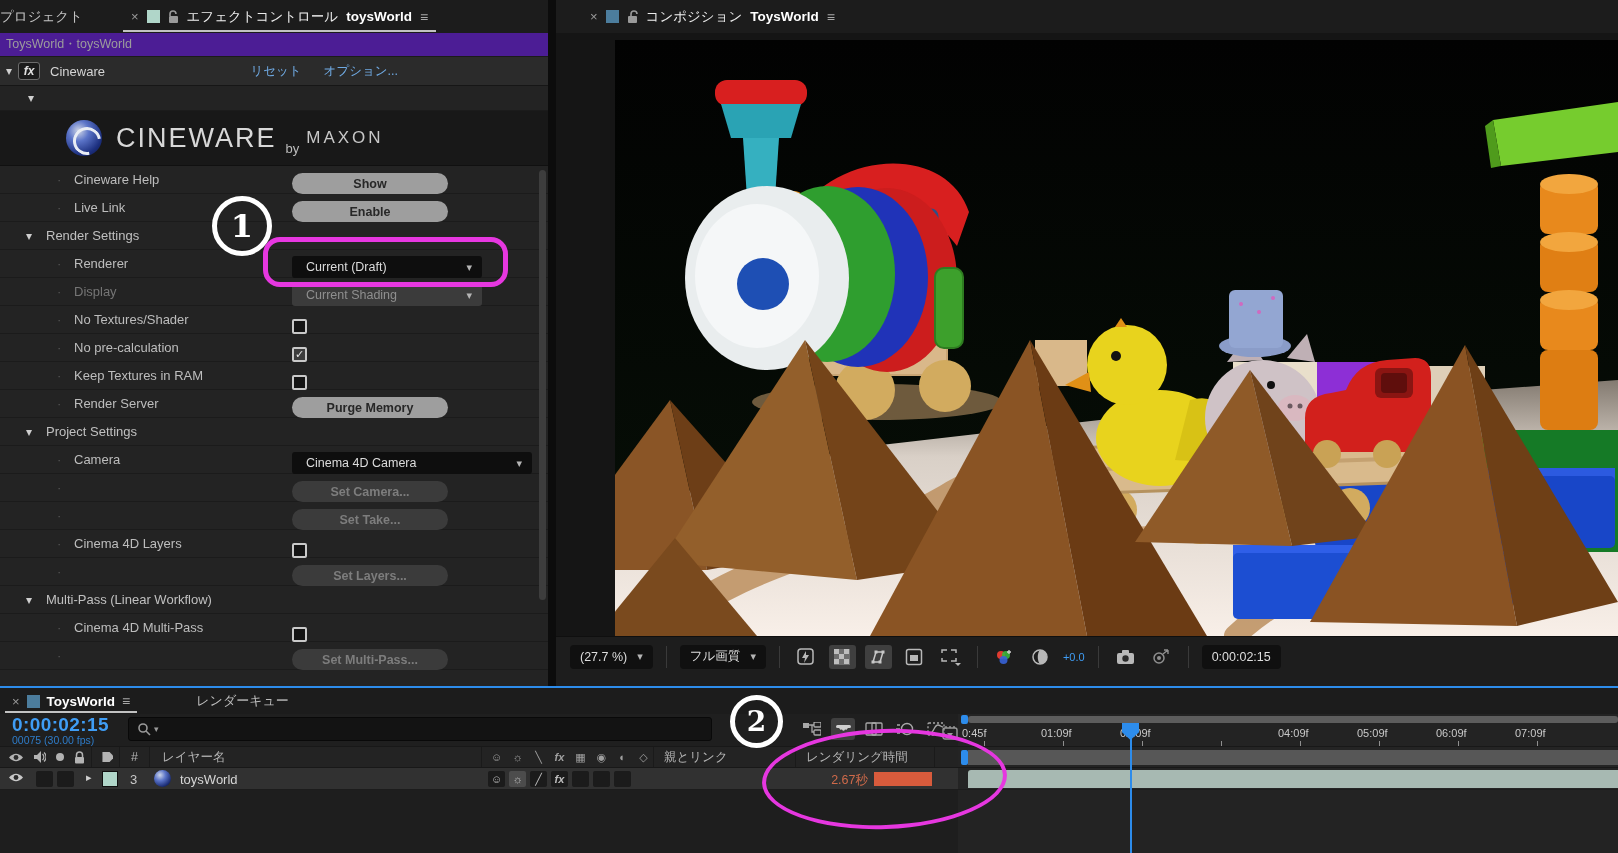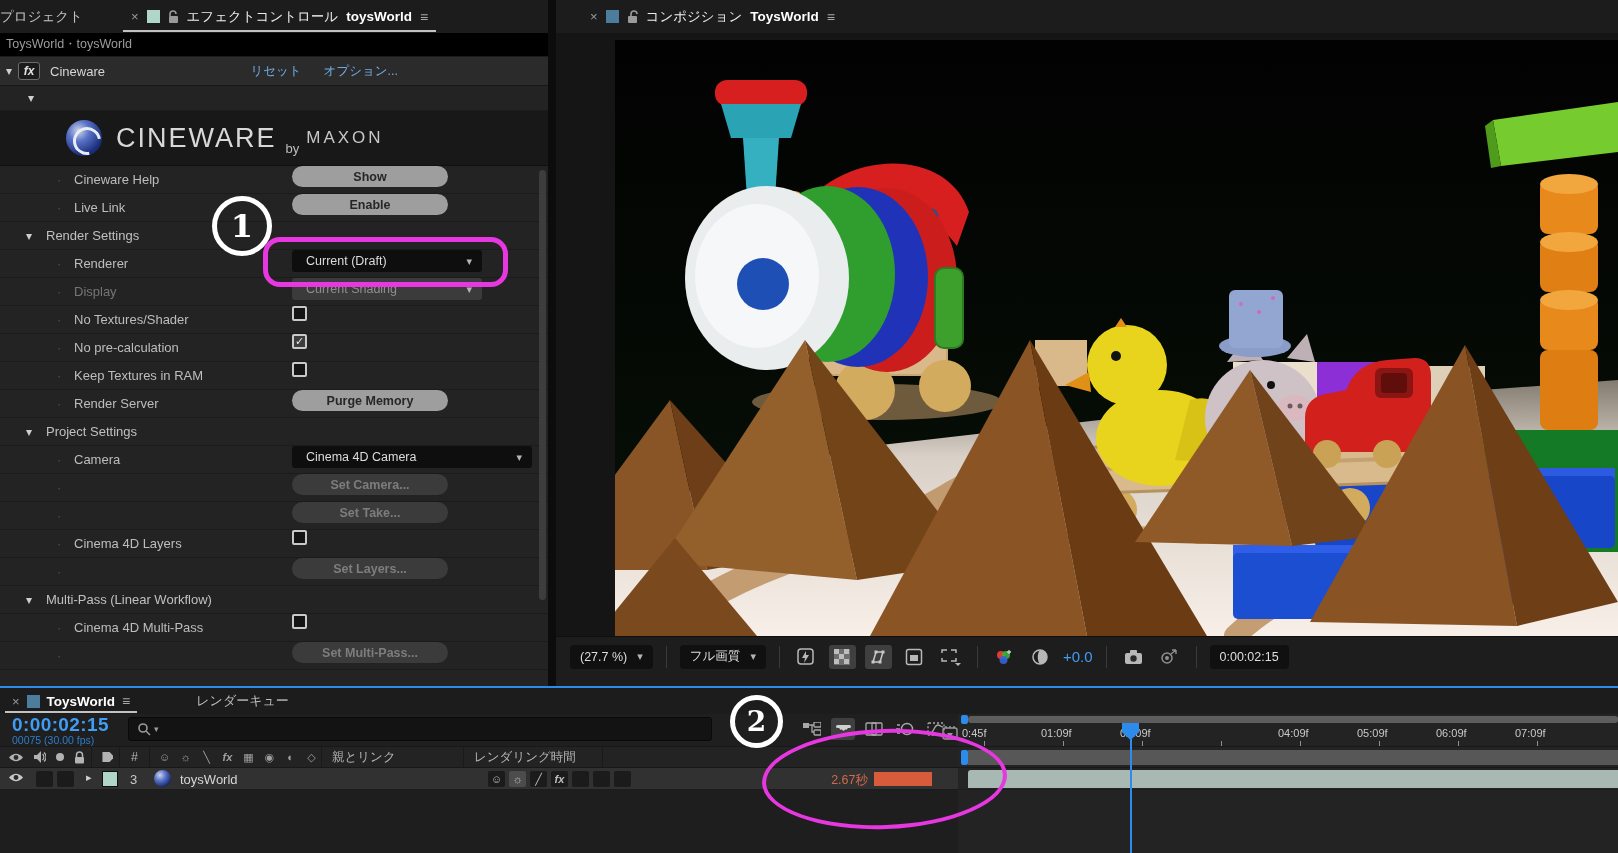--- a/index.html
+++ b/index.html
@@ -12,21 +12,21 @@
   .swatch{width:13px;height:13px;display:inline-block;}
   .tabunderline{position:absolute;bottom:1px;height:2px;background:#c2c2c2;}
 
   
   #fxPanel{position:absolute;left:0;top:0;width:548px;height:686px;background:#232323;overflow:hidden;}
   .tabbar{height:33px;background:#1c1c1c;display:flex;align-items:center;position:relative;}
   .tabbar .projlbl{color:#c3c3c3;font-size:13.5px;}
   .tabactive{display:flex;align-items:center;gap:8px;height:100%;padding:0 12px;position:relative;}
   .tabactive .tname{color:#ededed;font-size:13.5px;}
   .tabactive .ttarget{color:#ffffff;font-weight:bold;font-size:13.5px;}
-  #fxBread{height:24px;display:flex;align-items:center;padding-left:6px;color:#9c9c9c;font-size:12.5px;background:#000000;border-bottom:1px solid #1b1b1b;}
+  #fxBread{height:24px;display:flex;align-items:center;padding-left:6px;color:#9c9c9c;font-size:12.5px;background:#4c1d95;border-bottom:1px solid #1b1b1b;}
   #fxHead{height:29px;display:flex;align-items:center;background:#2b2b2b;border-bottom:1px solid #161616;position:relative;}
   #fxHead .tw{margin-left:6px;color:#cfcfcf;font-size:12px;}
   .fxbadge{width:22px;height:18px;margin-left:6px;border:1px solid #6c6c6c;border-radius:3px;background:#1b1b1b;color:#e0e0e0;font-style:italic;font-weight:bold;font-size:12px;display:flex;align-items:center;justify-content:center;}
   #fxHead .ename{margin-left:10px;color:#d5d5d5;}
   #fxHead .links{position:absolute;right:150px;display:flex;gap:22px;}
   #fxHead .links span{color:var(--link);cursor:pointer;font-size:12.5px;}
   #fxSub{height:25px;display:flex;align-items:center;background:#232323;border-bottom:1px solid #1b1b1b;}
   #fxSub .tw{margin-left:28px;color:#cfcfcf;font-size:12px;}
   #logoBand{height:55px;background:#181818;display:flex;align-items:center;border-bottom:1px solid #101010;}
   .c4dball{width:36px;height:36px;margin-left:66px;border-radius:50%;background:radial-gradient(circle at 35% 30%,#cfd6e6 0%,#5b74c8 30%,#1c2f7e 70%,#0b1440 100%);position:relative;}
@@ -34,42 +34,42 @@
   #logoBand .brand{margin-left:14px;color:#d8d8d8;font-size:27px;letter-spacing:2px;font-weight:500;}
   #logoBand .by{margin-left:9px;color:#bdbdbd;font-size:13px;margin-top:21px;}
   #logoBand .maxon{margin-left:7px;color:#c7c7c7;font-size:17px;letter-spacing:3px;}
   #effect-rows{position:relative;}
   .erow{height:28px;position:relative;background:#232323;border-bottom:1px solid #1b1b1b;}
   .erow .glabel{position:absolute;left:46px;top:6px;color:#c0c0c0;}
   .erow .gtw{position:absolute;left:26px;top:7px;color:#cfcfcf;font-size:12px;}
   .erow .plabel{position:absolute;left:74px;top:6px;color:#bdbdbd;}
   .erow .pdot{position:absolute;left:57px;top:6px;color:#565656;}
   .erow.dim .plabel{color:#757575;}
-  .ctrl{position:absolute;left:292px;top:0;height:28px;display:flex;align-items:flex-start;}
+  .ctrl{position:absolute;left:292px;top:0;height:28px;display:flex;align-items:flex-end;}
   .aebtn{width:156px;height:21px;border-radius:11px;background:#9e9e9e;color:#272727;font-weight:bold;font-size:12.5px;display:flex;align-items:center;justify-content:center;cursor:pointer;}
   .aebtn.dis{background:#3b3b3b;color:#7d7d7d;}
   .aedd{height:22px;background:#0e0e0e;border-radius:3px;color:#dcdcdc;font-size:12.5px;display:flex;align-items:center;justify-content:space-between;padding:0 10px 0 14px;cursor:pointer;}
   .aedd.dis{background:#3b3b3b;color:#8f8f8f;}
   .aedd .ddv{color:#b5b5b5;font-size:11px;margin-left:10px;}
   .aecb{width:15px;height:15px;border:2px solid #c9c9c9;border-radius:2px;background:#141414;color:#e8e8e8;font-size:11px;line-height:11px;text-align:center;font-weight:bold;cursor:pointer;}
   .aecb.on{background:#3d3d3d;}
   #fxScroll{position:absolute;right:2px;top:170px;width:7px;height:430px;background:#3d3d3d;border-radius:4px;}
 
   
   .vgap{position:absolute;left:548px;top:0;width:8px;height:686px;background:#0c0c0c;}
   #viewerPanel{position:absolute;left:556px;top:0;width:1062px;height:686px;background:#1d1d1d;overflow:hidden;}
   #viewport{position:absolute;left:0;top:33px;width:1062px;height:603px;background:#151515;overflow:hidden;}
   #scene{position:absolute;left:59px;top:7px;width:1003px;height:596px;}
   #vToolbar{position:absolute;left:0;top:636px;width:1062px;height:40px;background:#1d1d1d;border-top:1px solid #0f0f0f;display:flex;align-items:center;padding-left:14px;gap:9px;}
   .pill{background:#101010;border-radius:4px;height:24px;display:flex;align-items:center;padding:0 10px;color:#dedede;font-size:12.5px;gap:10px;cursor:pointer;}
   .pill .ddv{color:#b5b5b5;font-size:11px;}
   .sep{width:1px;height:22px;background:#3a3a3a;margin:0 4px;}
   .ibtn{width:27px;height:24px;border-radius:3px;display:flex;align-items:center;justify-content:center;cursor:pointer;}
   .ibtn.on{background:#3f3f3f;}
-  .expos{color:var(--timeblue);font-size:15px;}
+  .expos{color:var(--timeblue);font-size:11px;}
 
   
   .blueline{position:absolute;left:0;top:686px;width:1618px;height:2px;background:var(--accent);z-index:6;}
   #tlPanel{position:absolute;left:0;top:688px;width:1618px;height:165px;background:#1f1f1f;overflow:hidden;}
   #tlTabs{height:26px;background:#1c1c1c;display:flex;align-items:center;position:relative;}
   #tlTabs .tabactive{padding:0 10px;gap:7px;}
   #tlTabs .rq{margin-left:56px;color:#bdbdbd;font-size:13px;}
   #tlLeft{position:absolute;left:0;top:26px;width:958px;height:139px;}
   .tcur{position:absolute;left:12px;top:1px;line-height:1.05;cursor:pointer;}
   .tcur .big{font-size:19px;font-weight:bold;color:var(--timeblue);letter-spacing:0.4px;}
@@ -607,20 +607,21 @@
               <path d="M2.5 6 V4 a3 3 0 0 1 6 0 V6" fill="none" stroke="#b3b3b3" stroke-width="1.5"></path>
               <rect x="1" y="6" width="9" height="6.5" rx="1" fill="#b3b3b3"></rect>
             </svg>
         </div>
         <div class="hseg tagseg">
           <svg width="14" height="13" viewBox="0 0 14 13">
               <path d="M1 5 L6 0 H13 V7 L8 12 Z" fill="#b3b3b3" transform="rotate(45 7 6)"></path>
             </svg>
         </div>
         <div class="hseg hashseg">#</div>
+        <div class="hseg nameseg">レイヤー名</div>
         <div class="hseg swseg" id="sw-header">
             <span class="swglyph">☺</span>
             <span class="swglyph">☼</span>
             <span class="swglyph">╲</span>
             <span class="swglyph fxg">fx</span>
             <span class="swglyph">▦</span>
             <span class="swglyph">◉</span>
             <span class="swglyph">◐</span>
             <span class="swglyph">◇</span>
           </div>

